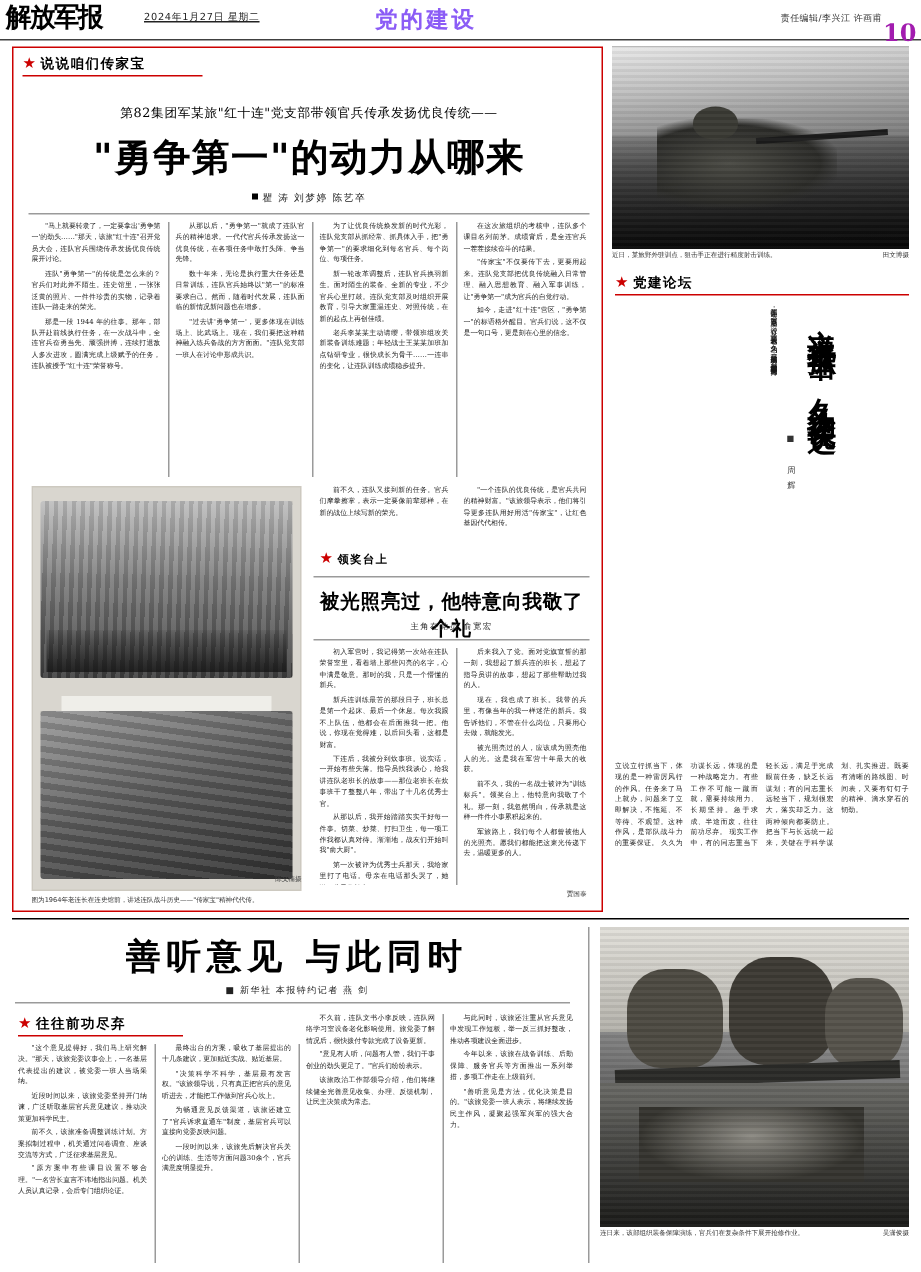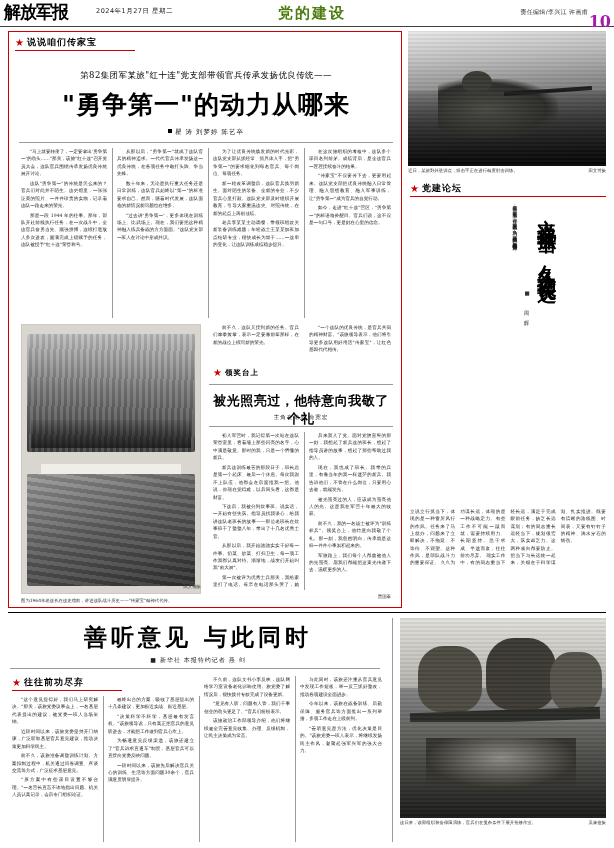--- a/index.html
+++ b/index.html
@@ -2,22 +2,22 @@
 <html><head>
 <meta charset="utf-8">
 <style>
   html,body{margin:0;padding:0;background:#ffffff;}
   body{width:614px;height:848px;font-family:"DejaVu Sans","Liberation Sans",sans-serif;color:#111;overflow:hidden;}
   .page{position:relative;width:614px;height:848px;background:#fff;}
 
   
   .masthead{position:absolute;left:0;top:0;width:614px;height:26px;border-bottom:1px solid #404040;}
   .logo{position:absolute;left:4px;top:1px;width:78px;height:22px;font-family:"DejaVu Serif","Liberation Serif",serif;font-weight:bold;font-size:17px;letter-spacing:-1px;color:#000;line-height:22px;white-space:nowrap;transform:scaleY(1.05);}
-  .mast-date{position:absolute;left:96px;top:7px;font-size:6.5px;color:#222;letter-spacing:.5px;}
-  .mast-title{position:absolute;left:0;top:4px;width:568px;text-align:center;font-family:"DejaVu Serif","Liberation Serif",serif;font-weight:bold;font-size:15px;letter-spacing:2px;color:#4d7c0f;padding-left:28px;}
+  .mast-date{position:absolute;left:96px;top:7px;font-size:6.5px;color:#222;letter-spacing:.5px;text-decoration:underline;}
+  .mast-title{position:absolute;left:0;top:4px;width:568px;text-align:center;font-family:"DejaVu Serif","Liberation Serif",serif;font-weight:bold;font-size:15px;letter-spacing:2px;color:#8b5cf6;}
   .mast-credit{position:absolute;right:26px;top:8px;font-size:6px;color:#333;letter-spacing:.3px;}
   .mast-page{position:absolute;right:3px;top:12px;font-family:"DejaVu Serif","Liberation Serif",serif;font-weight:bold;font-size:16px;color:#a21caf;}
 
   
   .vline{position:absolute;background:#9a9a9a;width:1px;}
   .hline{position:absolute;background:#9a9a9a;height:1px;}
 
   
   .redbox{position:absolute;left:8px;top:31px;width:392px;height:575px;border:1.5px solid #c00;}
 

